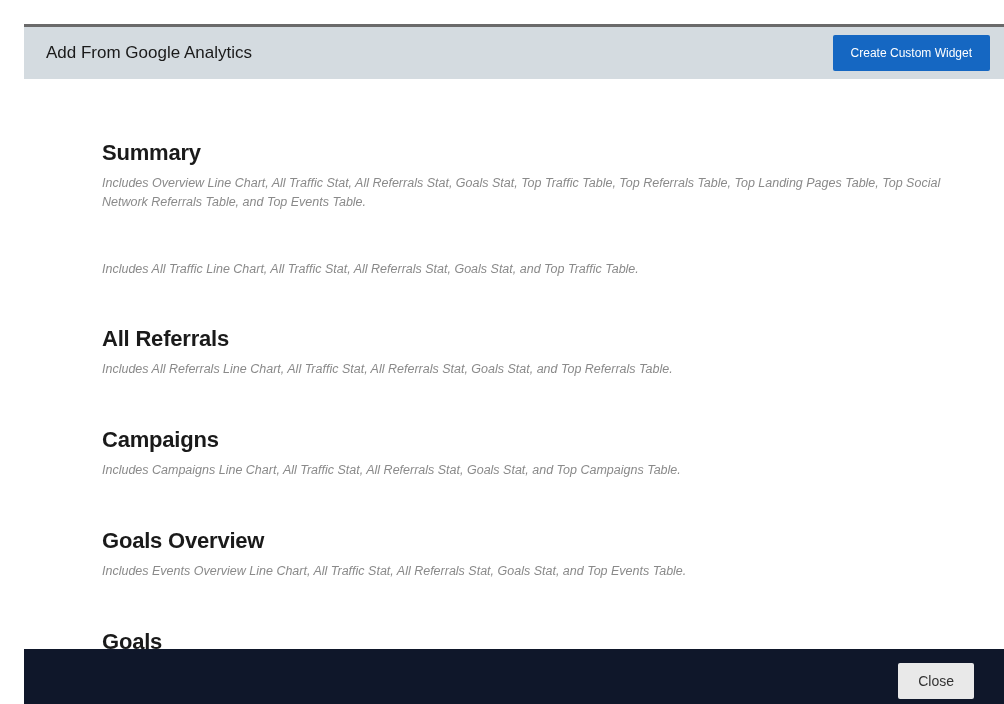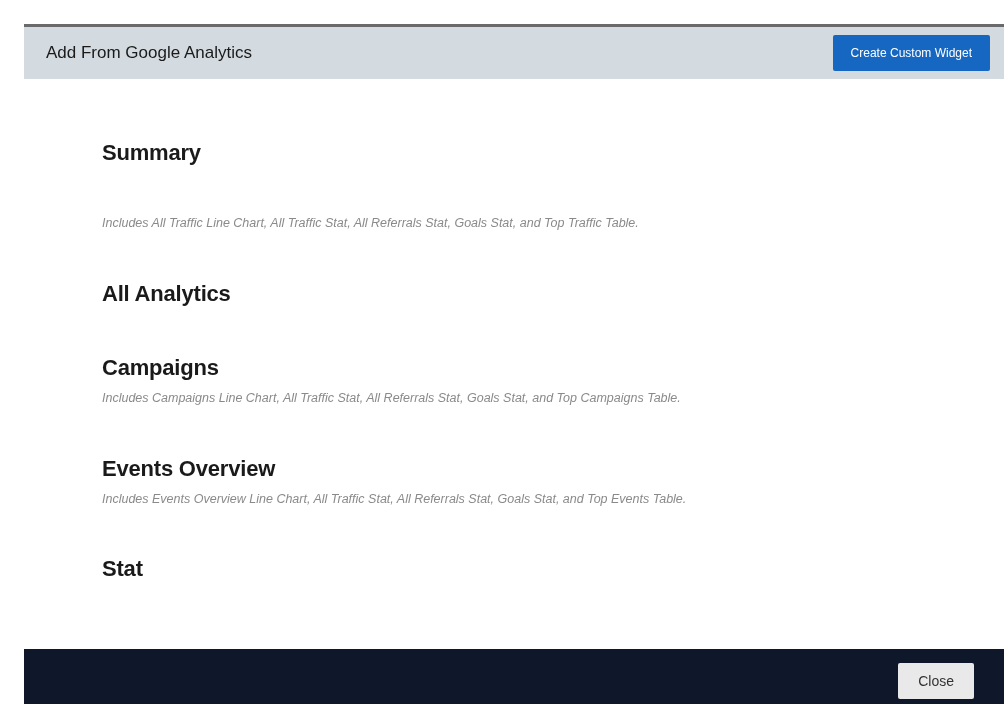--- a/index.html
+++ b/index.html
@@ -108,42 +108,44 @@
 <div class="header">
   <div class="header-title">Add From Google Analytics</div>
   <button class="create-button">Create Custom Widget</button>
 </div>
 
 <div class="content-wrapper">
   <div class="content">
 
     <div class="section">
       <div class="section-title">Summary</div>
+      <div class="section-desc">Includes Overview Line Chart, All Traffic Stat, All Referrals Stat, Goals Stat, Top Traffic Table, Top Referrals Table, Top Landing Pages Table, Top Social Network Referrals Table, and Top Events Table.</div>
     </div>
 
     <div class="section">
       <div class="section-desc">Includes All Traffic Line Chart, All Traffic Stat, All Referrals Stat, Goals Stat, and Top Traffic Table.</div>
     </div>
 
     <div class="section">
-      <div class="section-title">All Analytics</div>
+      <div class="section-title">All Referrals</div>
+      <div class="section-desc">Includes All Referrals Line Chart, All Traffic Stat, All Referrals Stat, Goals Stat, and Top Referrals Table.</div>
     </div>
 
     <div class="section">
       <div class="section-title">Campaigns</div>
       <div class="section-desc">Includes Campaigns Line Chart, All Traffic Stat, All Referrals Stat, Goals Stat, and Top Campaigns Table.</div>
     </div>
 
     <div class="section">
-      <div class="section-title">Events Overview</div>
+      <div class="section-title">Goals Overview</div>
       <div class="section-desc">Includes Events Overview Line Chart, All Traffic Stat, All Referrals Stat, Goals Stat, and Top Events Table.</div>
     </div>
 
     <div class="section">
-      <div class="section-title">Stat</div>
+      <div class="section-title">Goals</div>
 
     </div>
 
   </div>
 </div>
 
 <div class="footer">
   <button class="close-button">Close</button>
 </div>
 

